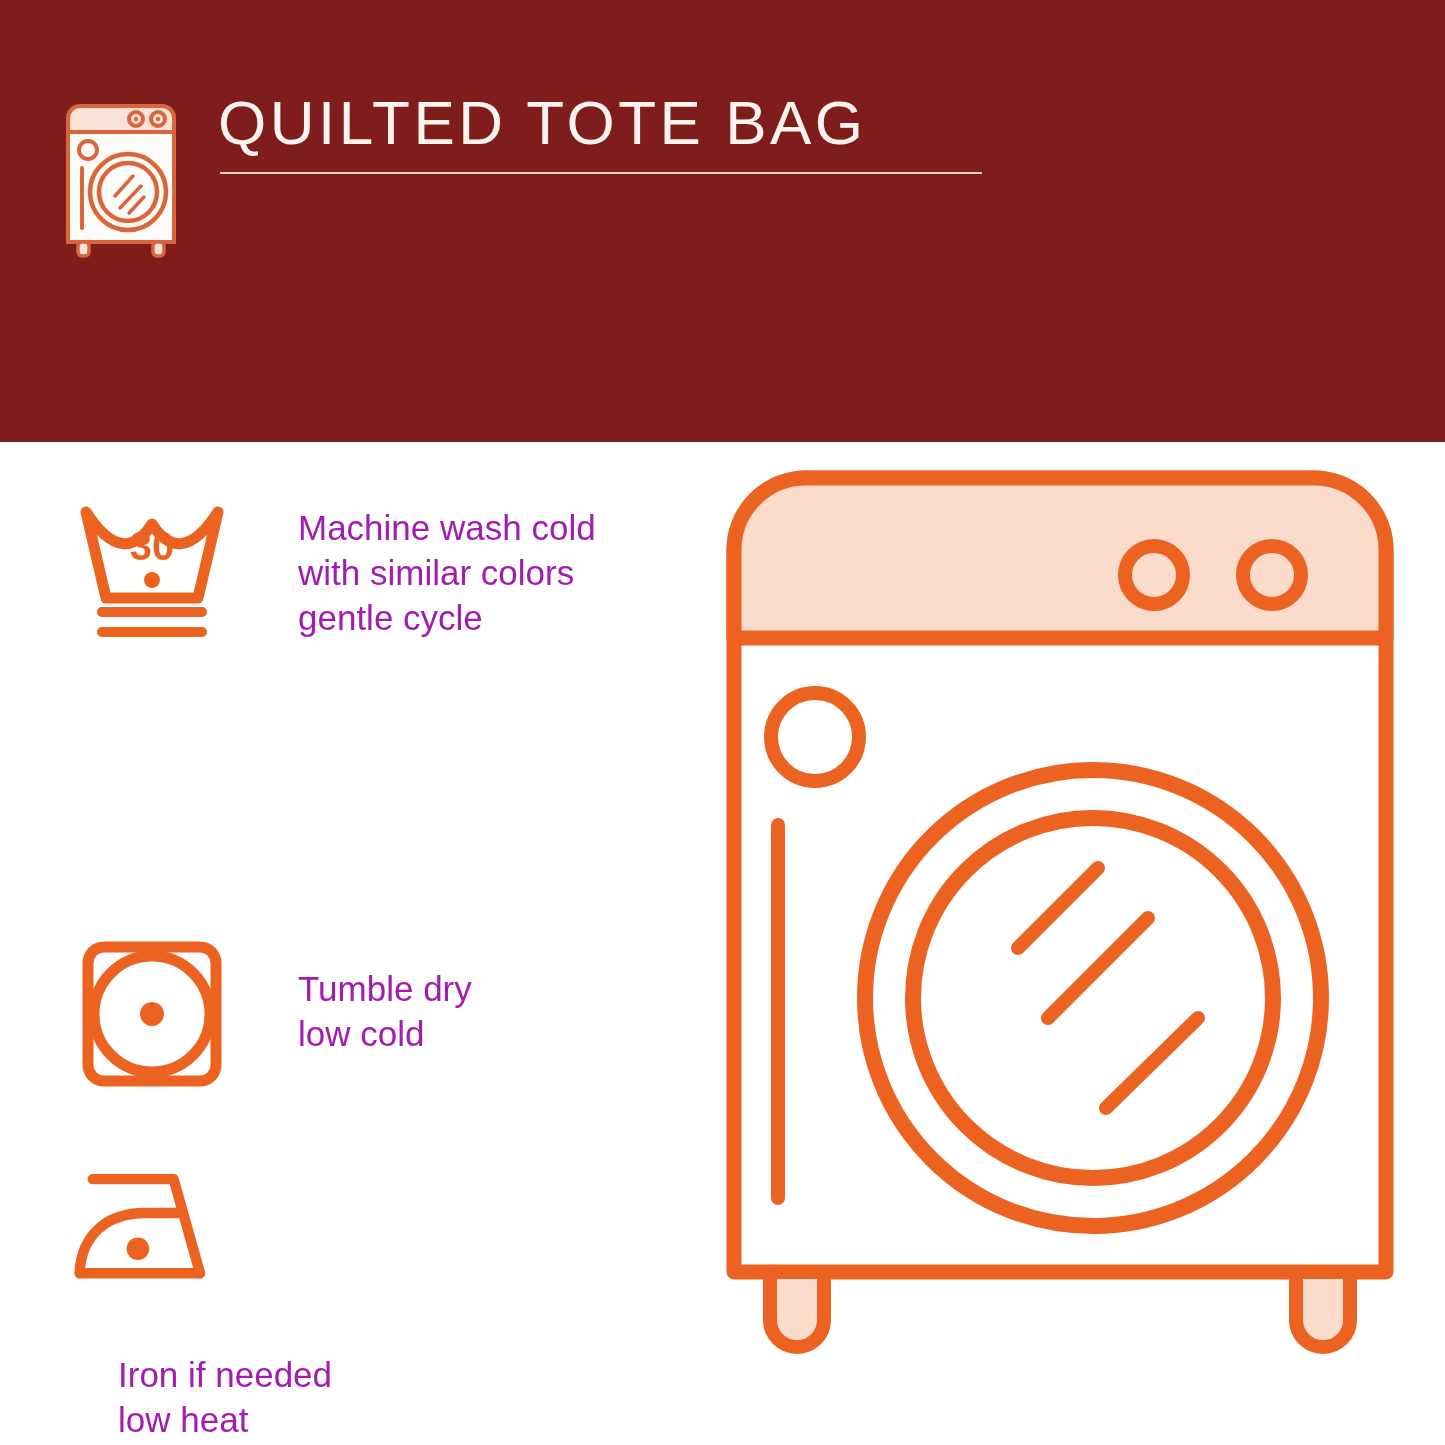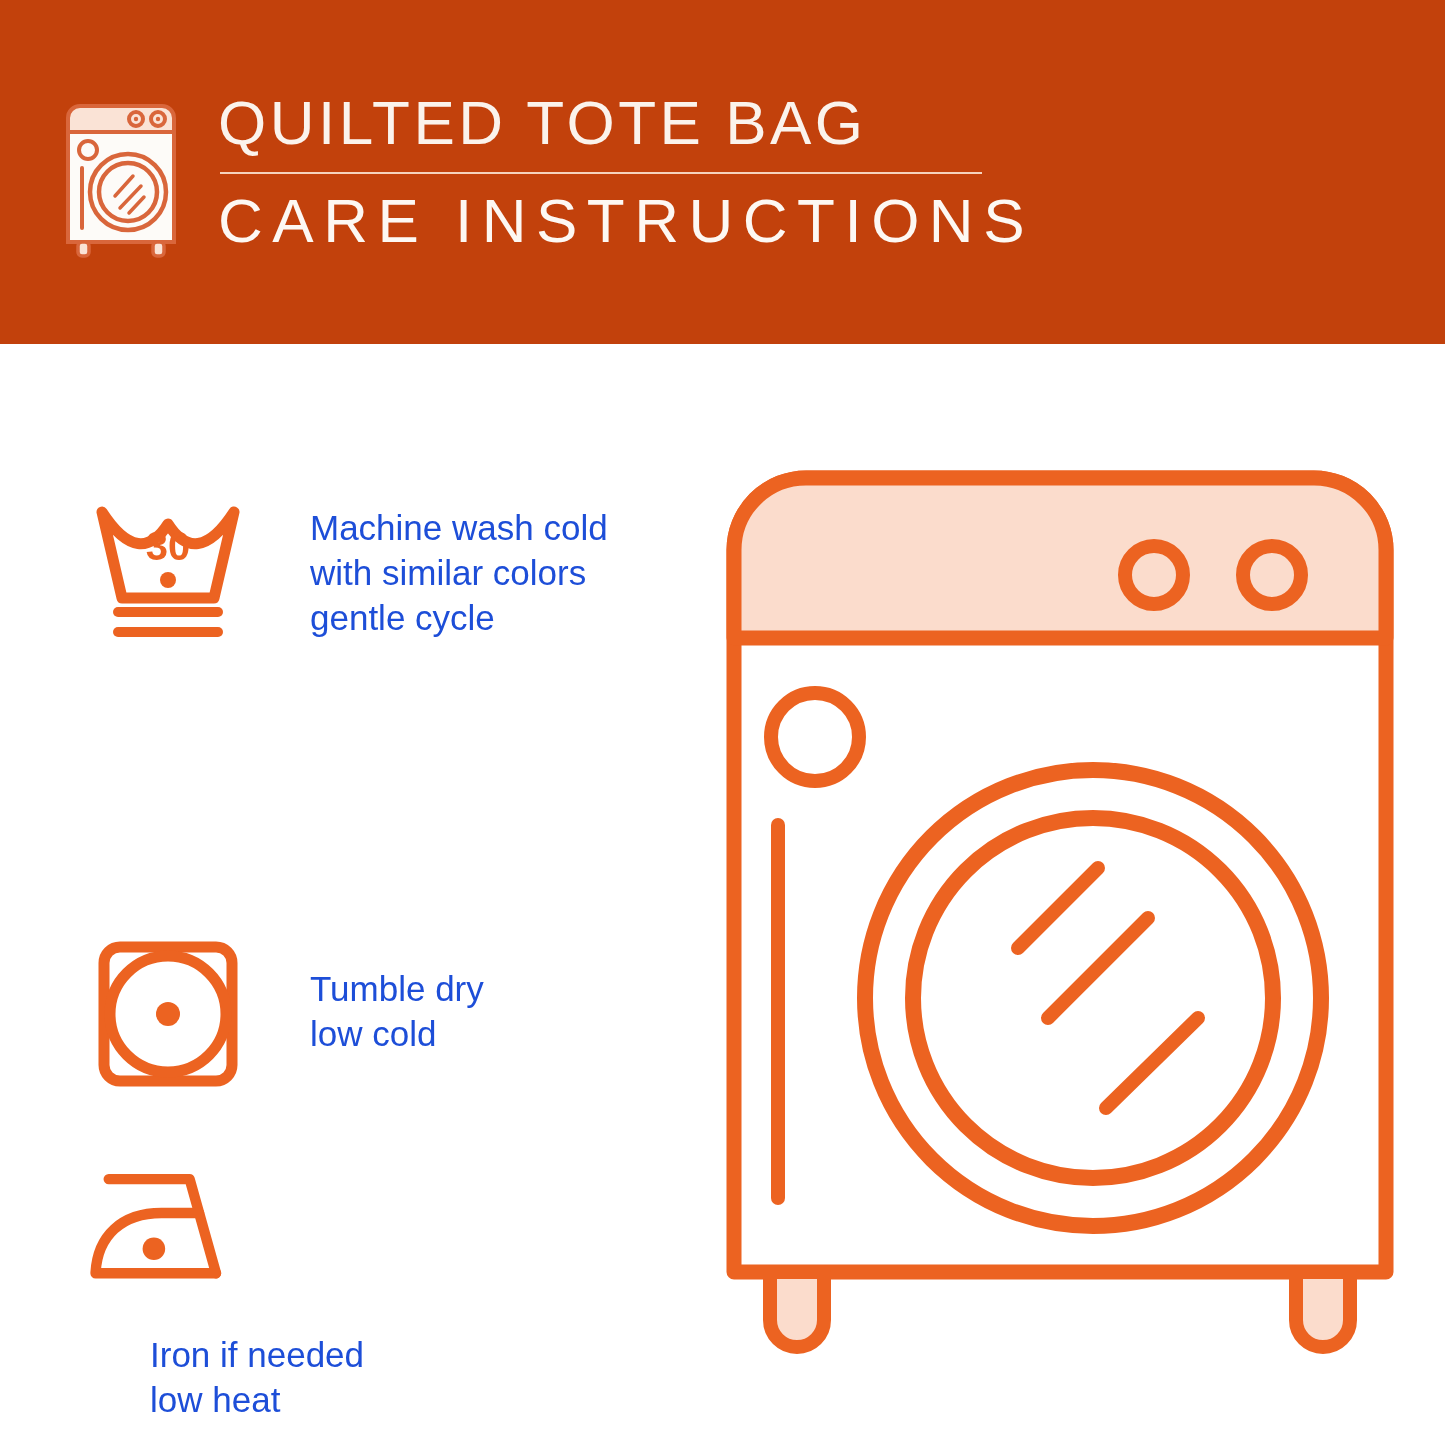--- a/index.html
+++ b/index.html
@@ -14,22 +14,22 @@
     overflow: hidden;
     position: relative;
   }
 
   
   .header {
     position: absolute;
     left: 0;
     top: 0;
     width: 1445px;
-    height: 344px;
-    background: #c2410c;
+    height: 442px;
+    background: #7f1d1d;
     box-sizing: border-box;
   }
   .header-inner {
     position: absolute;
     left: 62px;
     top: 96px;
     display: flex;
     align-items: flex-start;
   }
   .header-icon {
@@ -70,44 +70,45 @@
   
   .instructions {
     position: absolute;
     left: 0;
     top: 344px;
     width: 700px;
     height: 1101px;
   }
   .instr-row {
     position: absolute;
-    left: 88px;
+    left: 72px;
     display: flex;
     align-items: flex-start;
     width: 620px;
+    gap: 20px;
   }
   .instr-row.r0 { top: 150px; }
   .instr-row.r1 { top: 370px; }
   .instr-row.r2 { top: 595px; }
   .instr-row.r3 { top: 805px; flex-direction: column; }
 
   .instr-icon {
     width: 160px;
     flex: 0 0 160px;
     display: flex;
     align-items: center;
     justify-content: flex-start;
   }
   .instr-label {
-    color: #1d4ed8;
+    color: #a21caf;
     font-size: 35px;
     line-height: 1.28;
     font-weight: 400;
     padding-top: 12px;
-    margin-left: 62px;
+    margin-left: 46px;
     font-family: "Liberation Sans", sans-serif;
     white-space: pre-line;
   }
   .instr-row.r1 .instr-label { padding-top: 30px; }
   .instr-row.r2 .instr-label { padding-top: 28px; }
   .instr-row.r3 .instr-label { padding-top: 24px; }
 
   
   .washer {
     position: absolute;
@@ -144,21 +145,20 @@
       <line x1="58" y1="108" x2="79" y2="86" stroke="#D9663B" stroke-width="3.5" stroke-linecap="round"></line>
       <line x1="67" y1="113" x2="82" y2="97" stroke="#D9663B" stroke-width="3.5" stroke-linecap="round"></line>
 
       <rect x="16" y="142" width="11" height="14" rx="4" fill="#FAE3D6" stroke="#D9663B" stroke-width="3.5"></rect>
       <rect x="91" y="142" width="11" height="14" rx="4" fill="#FAE3D6" stroke="#D9663B" stroke-width="3.5"></rect>
     </svg>
 
     <div class="header-text">
       <div class="title-line1">QUILTED TOTE BAG</div>
       <div class="title-divider"></div>
-      <div class="title-line2">CARE INSTRUCTIONS</div>
     </div>
   </div>
 </div>
 
 <div class="instructions">
 
   <div class="instr-row r0">
     <div class="instr-icon">
       <svg width="160" height="150" viewBox="0 0 160 150">
         <path d="M14 18 C40 58 62 58 80 30 C98 58 120 58 146 18

